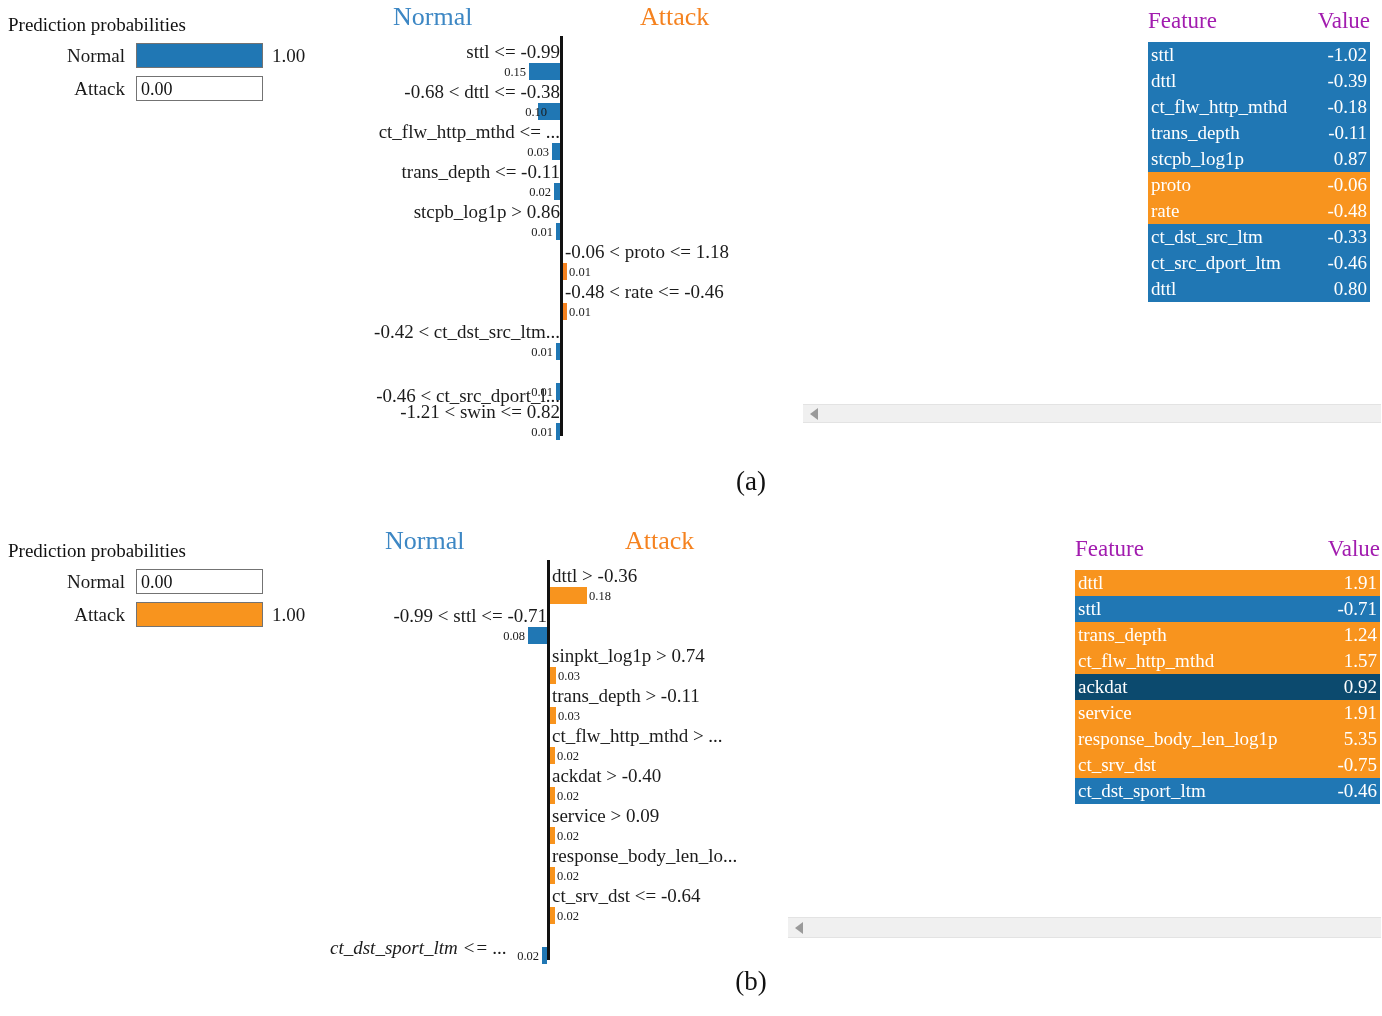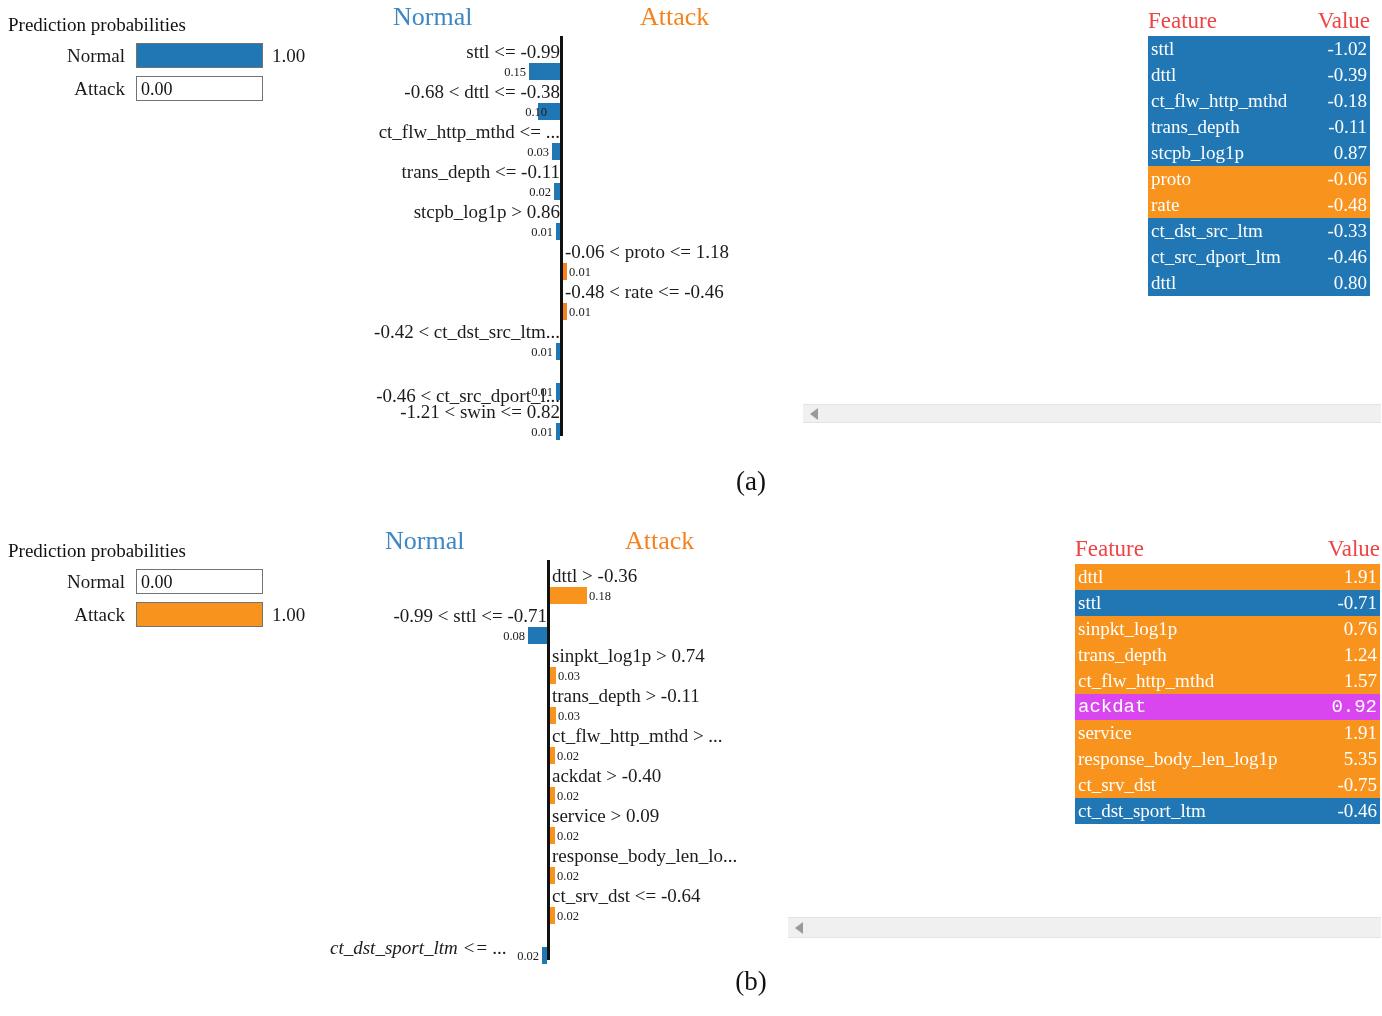--- a/index.html
+++ b/index.html
@@ -104,22 +104,22 @@
     line-height:1;
   }
 
   
   .ftable{position:absolute;}
   .ftable-head{
     display:flex;
     justify-content:space-between;
     font-size:23px;
     font-family:"Liberation Serif", serif;
-    color:#ef4444;
-    padding-bottom:2px;
+    color:#a21caf;
+    padding-bottom:8px;
     align-items:flex-end;
   }
   .ftable-row{
     display:flex;
     justify-content:space-between;
     align-items:center;
     font-size:19px;
     font-family:"Liberation Serif", serif;
     color:#ffffff;
     height:26px;
@@ -381,32 +381,28 @@
     <div id="ftable-body-b">
         <div class="ftable-row" style="background: rgb(248, 148, 30);">
           <span class="fname">dttl</span>
           <span class="fval">1.91</span>
         </div>
         <div class="ftable-row" style="background: rgb(32, 119, 180);">
           <span class="fname">sttl</span>
           <span class="fval">-0.71</span>
         </div>
         <div class="ftable-row" style="background: rgb(248, 148, 30);">
-          <span class="fname">sinpkt_log1p</span>
-          <span class="fval">0.76</span>
-        </div>
-        <div class="ftable-row" style="background: rgb(248, 148, 30);">
           <span class="fname">trans_depth</span>
           <span class="fval">1.24</span>
         </div>
         <div class="ftable-row" style="background: rgb(248, 148, 30);">
           <span class="fname">ct_flw_http_mthd</span>
           <span class="fval">1.57</span>
         </div>
-        <div class="ftable-row" style="background: #d946ef; font-family: Liberation Mono, monospace;">
+        <div class="ftable-row" style="background: #0c4a6e;">
           <span class="fname">ackdat</span>
           <span class="fval">0.92</span>
         </div>
         <div class="ftable-row" style="background: rgb(248, 148, 30);">
           <span class="fname">service</span>
           <span class="fval">1.91</span>
         </div>
         <div class="ftable-row" style="background: rgb(248, 148, 30);">
           <span class="fname">response_body_len_log1p</span>
           <span class="fval">5.35</span>

